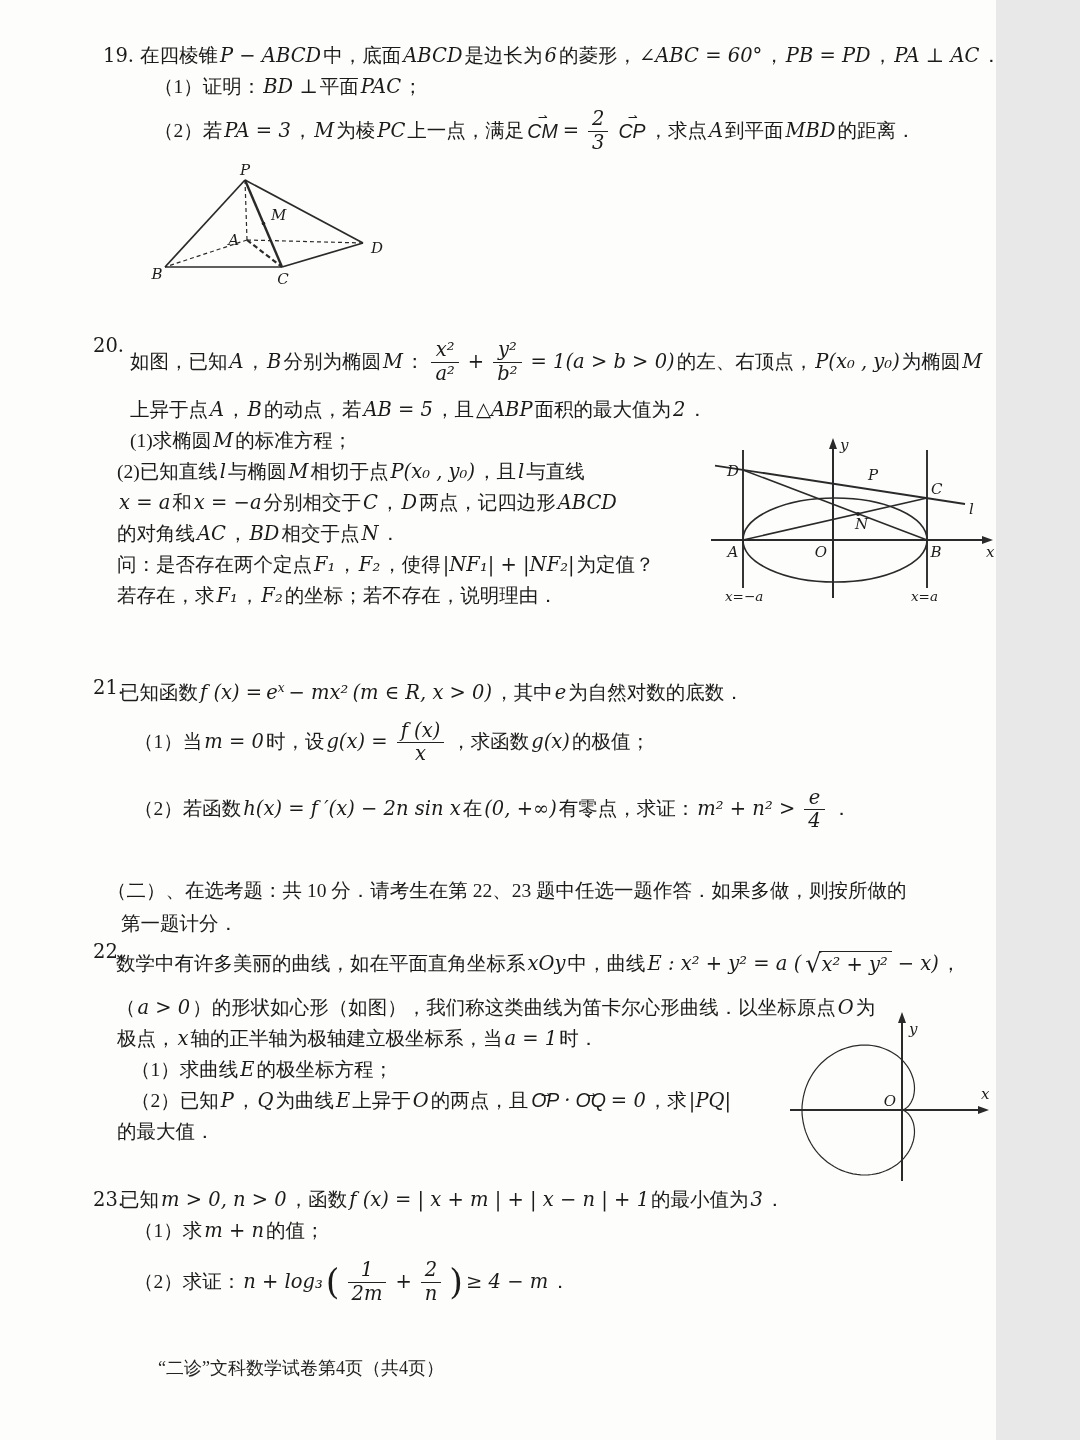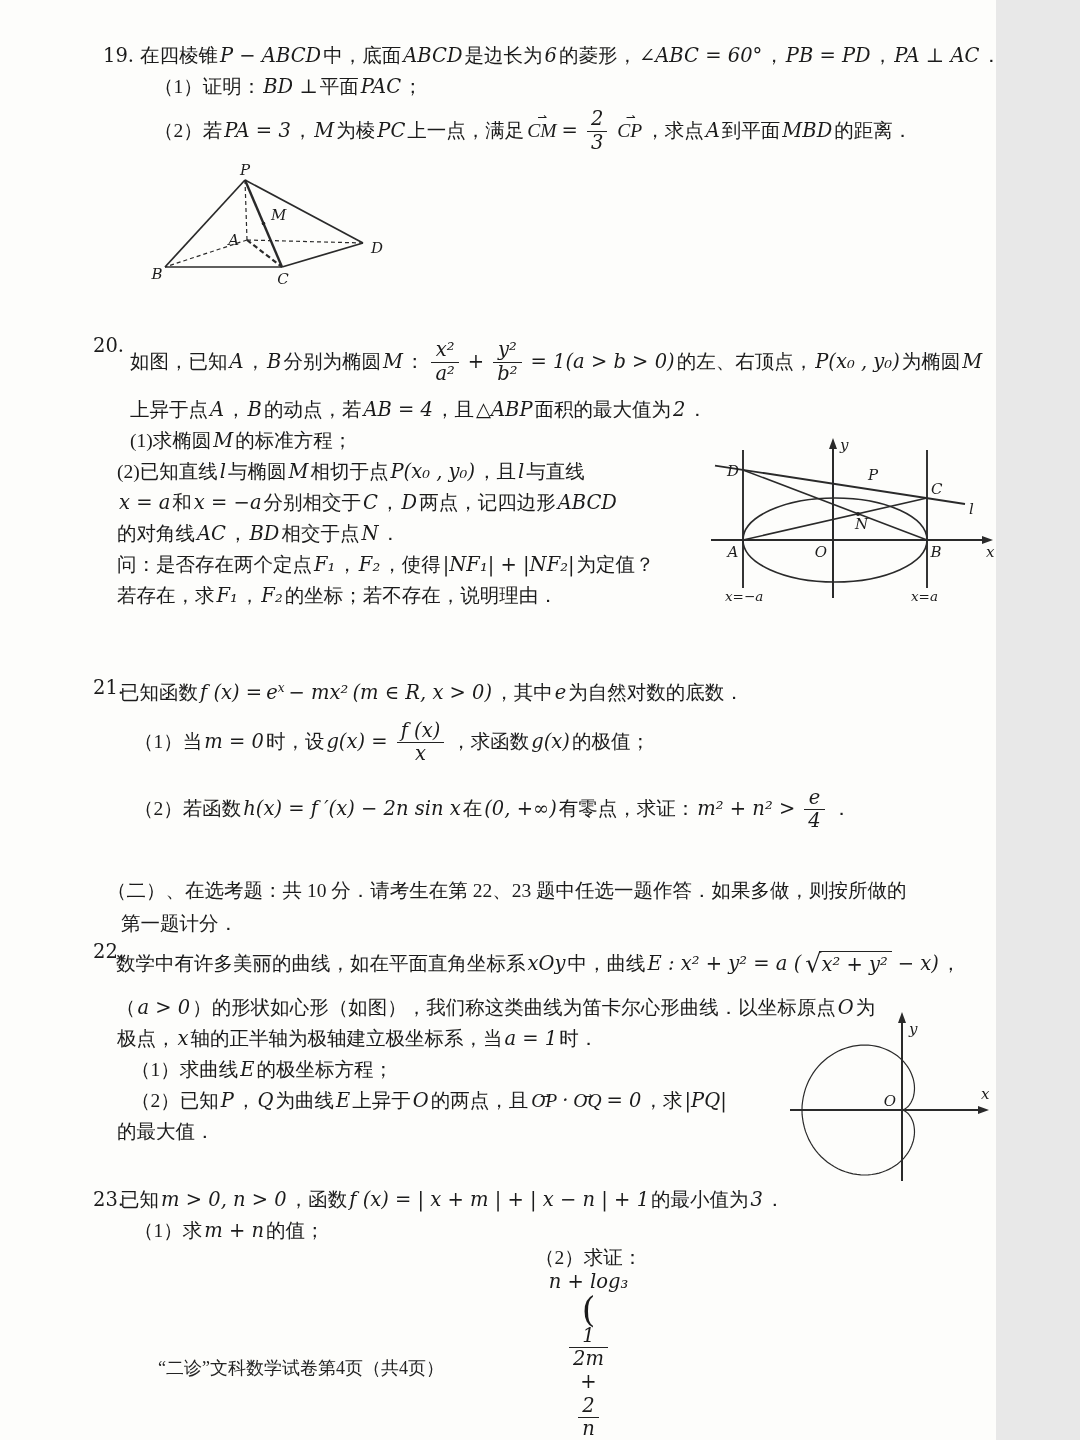--- a/index.html
+++ b/index.html
@@ -9,25 +9,25 @@
   .mi{font-family:"DejaVu Serif","DejaVu Sans",serif;font-style:italic;margin:0 2px;}
   .prob{position:absolute;}
   .pnum{position:absolute;left:0;top:4px;font-family:"DejaVu Serif",serif;}
   .plines{display:block;}
   .pline{min-height:31px;line-height:31px;white-space:nowrap;}
   .pline.ind{padding-left:14px;}
   .pline:has(.frac),.pline:has(.sqrt){display:flex;align-items:center;height:64px;line-height:1.25;}
   .pline:has(.sqrt):not(:has(.frac)){height:56px;}
   #p19 .pline:has(.frac){height:58px;}
   #p21 .pline:nth-child(2){height:70px;}
-  #p23 .pline:has(.frac){height:72px;flex-direction:column;}
+  #p23 .pline:has(.frac){height:72px;}
   .frac{display:inline-block;vertical-align:middle;text-align:center;margin:0 5px;line-height:1.15;}
   .frac .fnum{display:block;padding:0 4px;}
   .frac .fden{display:block;border-top:1.5px solid #222;padding:0 4px;}
-  .vec{font-family:Liberation Serif, serif;font-style:italic;position:relative;margin:16px 3px;}
+  .vec{font-family:Liberation Sans, sans-serif;font-style:italic;position:relative;margin:16px 3px;}
   .vec::after{content:"⇀";position:absolute;left:35%;top:-0.78em;font-size:0.6em;font-style:normal;
               font-family:"DejaVu Sans",sans-serif;}
   .sqrt{display:inline-flex;align-items:flex-start;vertical-align:middle;margin:0 2px;}
   .sqrt .rad{font-style:normal;font-size:1.3em;line-height:1;font-family:"DejaVu Sans",sans-serif;}
   .sqrt .ov{border-top:1.5px solid #222;padding:1px 4px 0 2px;margin-left:-2px;}
   .bp{font-family:"DejaVu Serif",serif;font-style:normal;font-size:1.8em;line-height:0.85;
       vertical-align:middle;margin:0 1px;font-weight:300;}
   sup{font-size:0.62em;}
   .bold .ct{font-weight:normal;}
   .bold .pline{line-height:33px;min-height:33px;}
@@ -111,21 +111,21 @@
           <span class="frac">
             <span class="fnum mi">y²</span>
             <span class="fden mi">b²</span>
           </span>
           <span class="mi">= 1(a &gt; b &gt; 0)</span>
           <span class="ct">的左、右顶点，</span>
           <span class="mi">P(x₀ , y₀)</span>
           <span class="ct">为椭圆</span>
           <span class="mi">M</span>
         </div>
-        <div class="pline"><span class="ct">上异于点</span><span class="mi">A</span><span class="ct">，</span><span class="mi">B</span><span class="ct">的动点，若</span><span class="mi">AB = 4</span><span class="ct">，且</span><span class="mi">△ABP</span><span class="ct">面积的最大值为</span><span class="mi">2</span><span class="ct">．</span></div>
+        <div class="pline"><span class="ct">上异于点</span><span class="mi">A</span><span class="ct">，</span><span class="mi">B</span><span class="ct">的动点，若</span><span class="mi">AB = 5</span><span class="ct">，且</span><span class="mi">△ABP</span><span class="ct">面积的最大值为</span><span class="mi">2</span><span class="ct">．</span></div>
         <div class="pline"><span class="ct">(1)求椭圆</span><span class="mi">M</span><span class="ct">的标准方程；</span></div>
       </div>
     <div class="plines" style="margin-left:24px;width:600px;">
         <div class="pline"><span class="ct">(2)已知直线</span><span class="mi">l</span><span class="ct">与椭圆</span><span class="mi">M</span><span class="ct">相切于点</span><span class="mi">P(x₀ , y₀)</span><span class="ct">，且</span><span class="mi">l</span><span class="ct">与直线</span></div>
         <div class="pline"><span class="mi">x = a</span><span class="ct">和</span><span class="mi">x = −a</span><span class="ct">分别相交于</span><span class="mi">C</span><span class="ct">，</span><span class="mi">D</span><span class="ct">两点，记四边形</span><span class="mi">ABCD</span></div>
         <div class="pline"><span class="ct">的对角线</span><span class="mi">AC</span><span class="ct">，</span><span class="mi">BD</span><span class="ct">相交于点</span><span class="mi">N</span><span class="ct">．</span></div>
         <div class="pline"><span class="ct">问：是否存在两个定点</span><span class="mi">F₁</span><span class="ct">，</span><span class="mi">F₂</span><span class="ct">，使得</span><span class="mi">|NF₁| + |NF₂|</span><span class="ct">为定值？</span></div>
         <div class="pline"><span class="ct">若存在，求</span><span class="mi">F₁</span><span class="ct">，</span><span class="mi">F₂</span><span class="ct">的坐标；若不存在，说明理由．</span></div>
       </div>
   </div>

